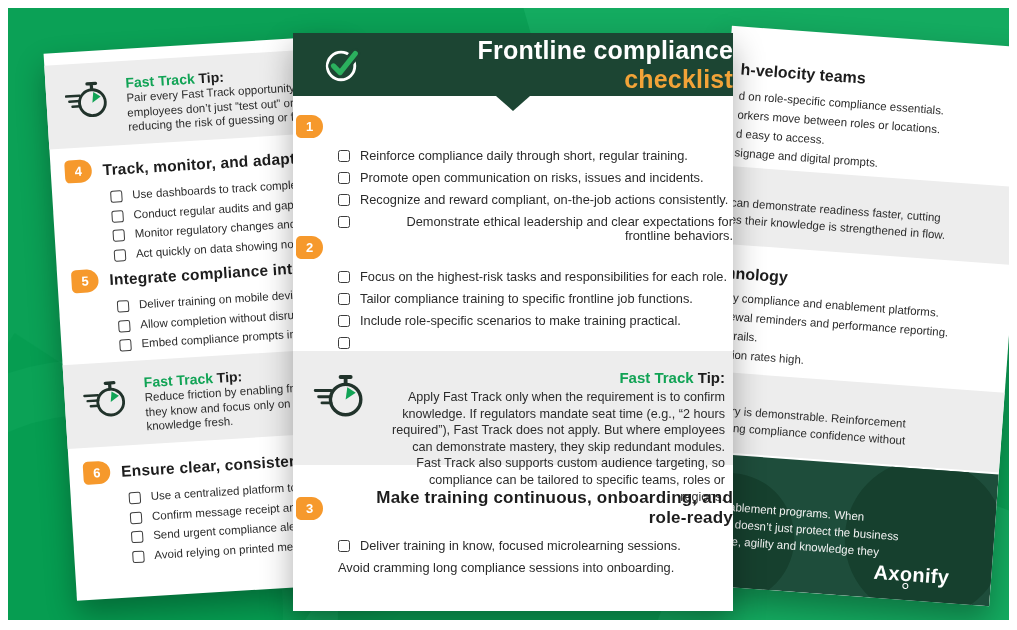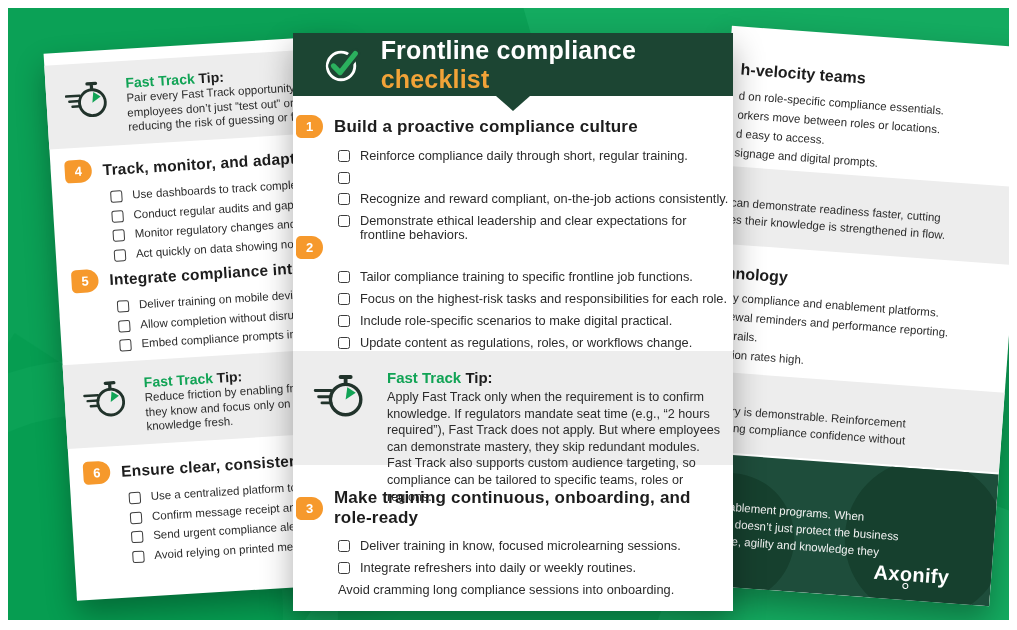--- a/index.html
+++ b/index.html
@@ -55,21 +55,21 @@
   #rp-footer .pat { position:absolute; border-radius:50%; background:#16402e; }
   .rp-footer-text { position:absolute; left:10px; top:44px; }
   .rp-footer-text div { font-size:11.5px; line-height:17px; color:#f2f2f2; white-space:nowrap; }
   .logo { position:absolute; right:42px; bottom:14px; color:#ffffff; font-weight:bold;
           font-size:20px; letter-spacing:.3px; }
   .logo .o { position:relative; display:inline-block; }
   .logo .o::after { content:""; position:absolute; width:4px; height:4px; border:1.5px solid #fff;
                     border-radius:50%; left:50%; transform:translateX(-50%); bottom:-3px; }
 
   
-  #center-page { left:285px; top:25px; width:440px; height:578px; z-index:3; }
+  #center-page { left:285px; top:25px; width:440px; height:578px; z-index:3;text-align:right; }
   #banner { position:absolute; left:0; top:0; right:0; height:63px; background:#1c4533;
             display:flex; align-items:center; }
   #banner svg { margin-left:30px; }
   #banner .title { margin-left:14px; font-size:25px; font-weight:bold; color:#ffffff; letter-spacing:.2px; }
   #banner .title .accent { color:#f2a338; }
   #pointer { position:absolute; top:63px; left:203px; width:0; height:0;
              border-left:17px solid transparent; border-right:17px solid transparent;
              border-top:15px solid #1c4533; }
   .cp-sec { position:absolute; left:0; right:0; padding-left:3px; }
   .cp-sec .sec-title { font-size:17px; }
@@ -247,61 +247,60 @@
         <path d="M11 22 L18 29 L34 9" fill="none" stroke="#1c4533" stroke-width="11" stroke-linecap="round" stroke-linejoin="round"></path>
         <path d="M11 22 L18 29 L34 9" fill="none" stroke="#2bb05e" stroke-width="5.5" stroke-linecap="round" stroke-linejoin="round"></path>
       </svg>
       <div class="title"><span>Frontline compliance</span> <span class="accent">checklist</span></div>
     </div>
     <div id="pointer"></div>
 
     <div class="cp-sec" id="cp-s1">
       <div class="sec-head">
         <div class="badge">1</div>
-        <div class="sec-title">Build a proactive compliance culture</div>
       </div>
       <div class="items">
         <div class="row">
             <span class="cb"></span>
             <span>Reinforce compliance daily through short, regular training.</span>
           </div>
         <div class="row">
             <span class="cb"></span>
+            <span>Promote open communication on risks, issues and incidents.</span>
           </div>
         <div class="row">
             <span class="cb"></span>
             <span>Recognize and reward compliant, on-the-job actions consistently.</span>
           </div>
         <div class="row">
             <span class="cb"></span>
             <span>Demonstrate ethical leadership and clear expectations for frontline behaviors.</span>
           </div>
       </div>
     </div>
 
     <div class="cp-sec" id="cp-s2">
       <div class="sec-head">
         <div class="badge">2</div>
       </div>
       <div class="items">
         <div class="row">
             <span class="cb"></span>
+            <span>Focus on the highest-risk tasks and responsibilities for each role.</span>
+          </div>
+        <div class="row">
+            <span class="cb"></span>
             <span>Tailor compliance training to specific frontline job functions.</span>
           </div>
         <div class="row">
             <span class="cb"></span>
-            <span>Focus on the highest-risk tasks and responsibilities for each role.</span>
-          </div>
-        <div class="row">
-            <span class="cb"></span>
-            <span>Include role-specific scenarios to make digital practical.</span>
-          </div>
-        <div class="row">
-            <span class="cb"></span>
-            <span>Update content as regulations, roles, or workflows change.</span>
+            <span>Include role-specific scenarios to make training practical.</span>
+          </div>
+        <div class="row">
+            <span class="cb"></span>
           </div>
       </div>
     </div>
 
     <div class="gray-band" id="cp-tip">
       <div class="cp-tip-inner">
         <svg class="stopwatch" width="54" height="52" viewBox="0 0 48 46">
           <path d="M2 19h14 M5 24.5h11 M8 30h8" stroke="#21332b" stroke-width="2.6" stroke-linecap="round"></path>
           <circle cx="29" cy="27" r="13.5" fill="none" stroke="#21332b" stroke-width="3"></circle>
           <path d="M29 13v-4 M24.5 7h9" stroke="#21332b" stroke-width="3.4" stroke-linecap="round"></path>
@@ -318,22 +317,18 @@
       <div class="sec-head">
         <div class="badge">3</div>
         <div class="sec-title">Make training continuous, onboarding, and role-ready</div>
       </div>
       <div class="items">
         <div class="row">
             <span class="cb"></span>
             <span>Deliver training in know, focused microlearning sessions.</span>
           </div>
         <div class="row">
-            <span class="cb"></span>
-            <span>Integrate refreshers into daily or weekly routines.</span>
-          </div>
-        <div class="row">
             <span>Avoid cramming long compliance sessions into onboarding.</span>
           </div>
       </div>
     </div>
   </div>
 </div>
 
 </body></html>

